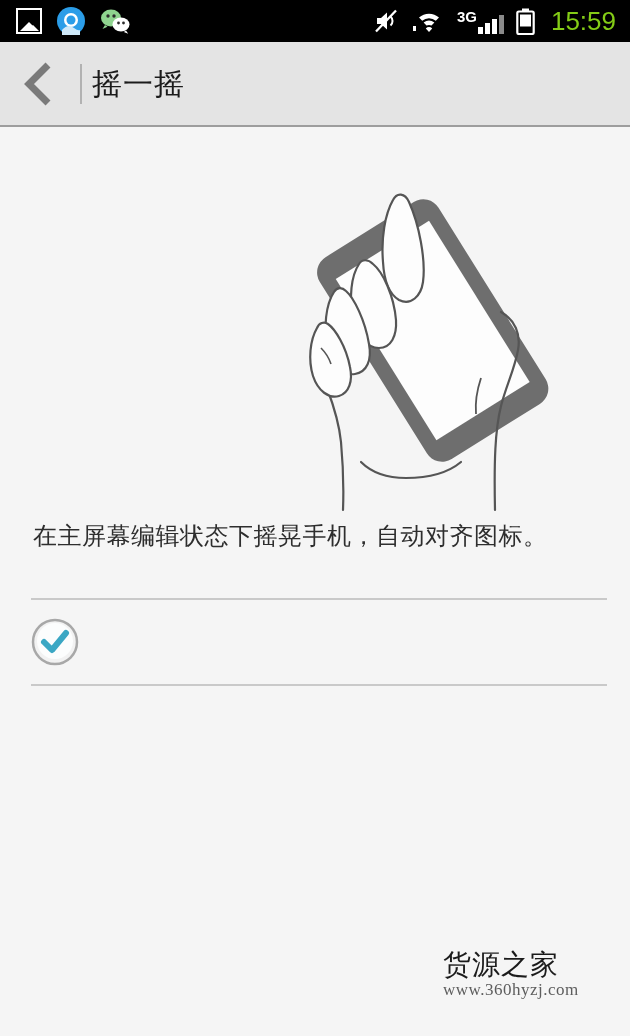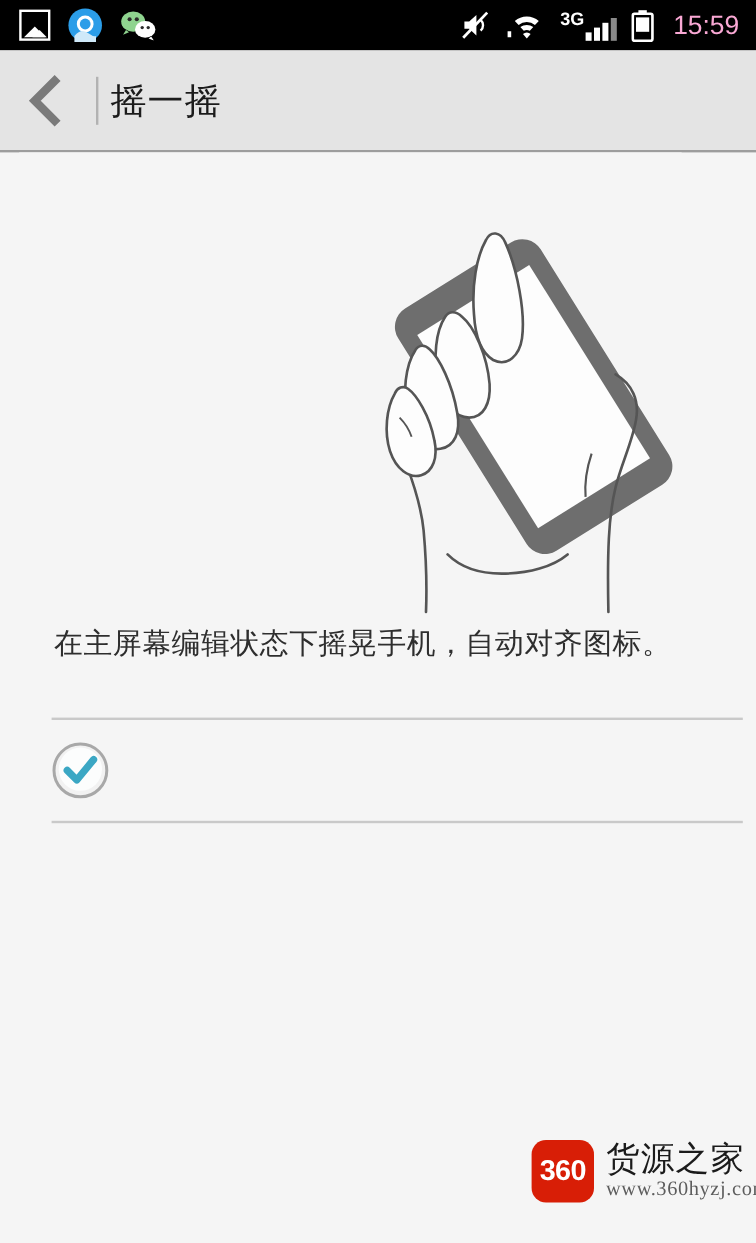--- a/index.html
+++ b/index.html
@@ -28,21 +28,20 @@
     padding: 0 14px 0 16px;
   }
   .status-left {
     display: flex;
     align-items: center;
     gap: 14px;
   }
   .status-spacer { flex: 1 1 auto; }
   .status-right {
     display: flex;
-    align-items: center;
     gap: 12px;
   }
 
   
   .ic-gallery {
     width: 26px; height: 26px;
     border: 2px solid #ffffff;
     box-sizing: border-box;
     position: relative;
     overflow: hidden;
@@ -85,22 +84,22 @@
   .bars { display: flex; align-items: flex-end; gap: 2px; height: 20px; }
   .bars i { display: block; width: 5px; background: #ffffff; }
   .bars i:nth-child(1) { height: 7px; }
   .bars i:nth-child(2) { height: 11px; }
   .bars i:nth-child(3) { height: 15px; }
   .bars i:nth-child(4) { height: 19px; background: #8a8a8a; }
 
   .ic-battery { width: 19px; height: 27px; display: block; }
 
   .status-time {
-    color: #f9a8d4;
-    font-size: 22px;
+    color: #84cc16;
+    font-size: 26px;
     line-height: 1;
     letter-spacing: 0px;
     font-family: "Liberation Sans", sans-serif;
     margin-left: 4px;
   }
 
   
   .title-bar {
     position: absolute;
     top: 42px; left: 0;
@@ -137,21 +136,21 @@
     position: absolute;
     top: 125px; left: 0;
     width: 630px;
     height: 2px;
     background: #9d9d9d;
   }
 
   
   .content {
     position: absolute;
-    top: 127px; left: 16px;
+    top: 127px; left: 4px;
     width: 552px;
     height: 909px;
     background: #f5f5f5;
   }
 
   .illustration {
     position: absolute;
     top: 45px;
     left: 297px;
     width: 270px;
@@ -364,18 +363,17 @@
         <circle cx="24" cy="23" r="18" fill="#fcfdfd"></circle>
         <polyline points="13,24 21,32 35,15" fill="none" stroke="#3ba7c4" stroke-width="6" stroke-linecap="round" stroke-linejoin="round"></polyline>
       </svg>
     </span>
   </div>
 
   <div class="divider bottom"></div>
 </div>
 
 <div class="watermark">
-  <div class="wm-logo">360</div>
   <div class="wm-textblock">
     <div class="wm-title">货源之家</div>
     <div class="wm-url">www.360hyzj.com</div>
   </div>
 </div>
 
 </body></html>

